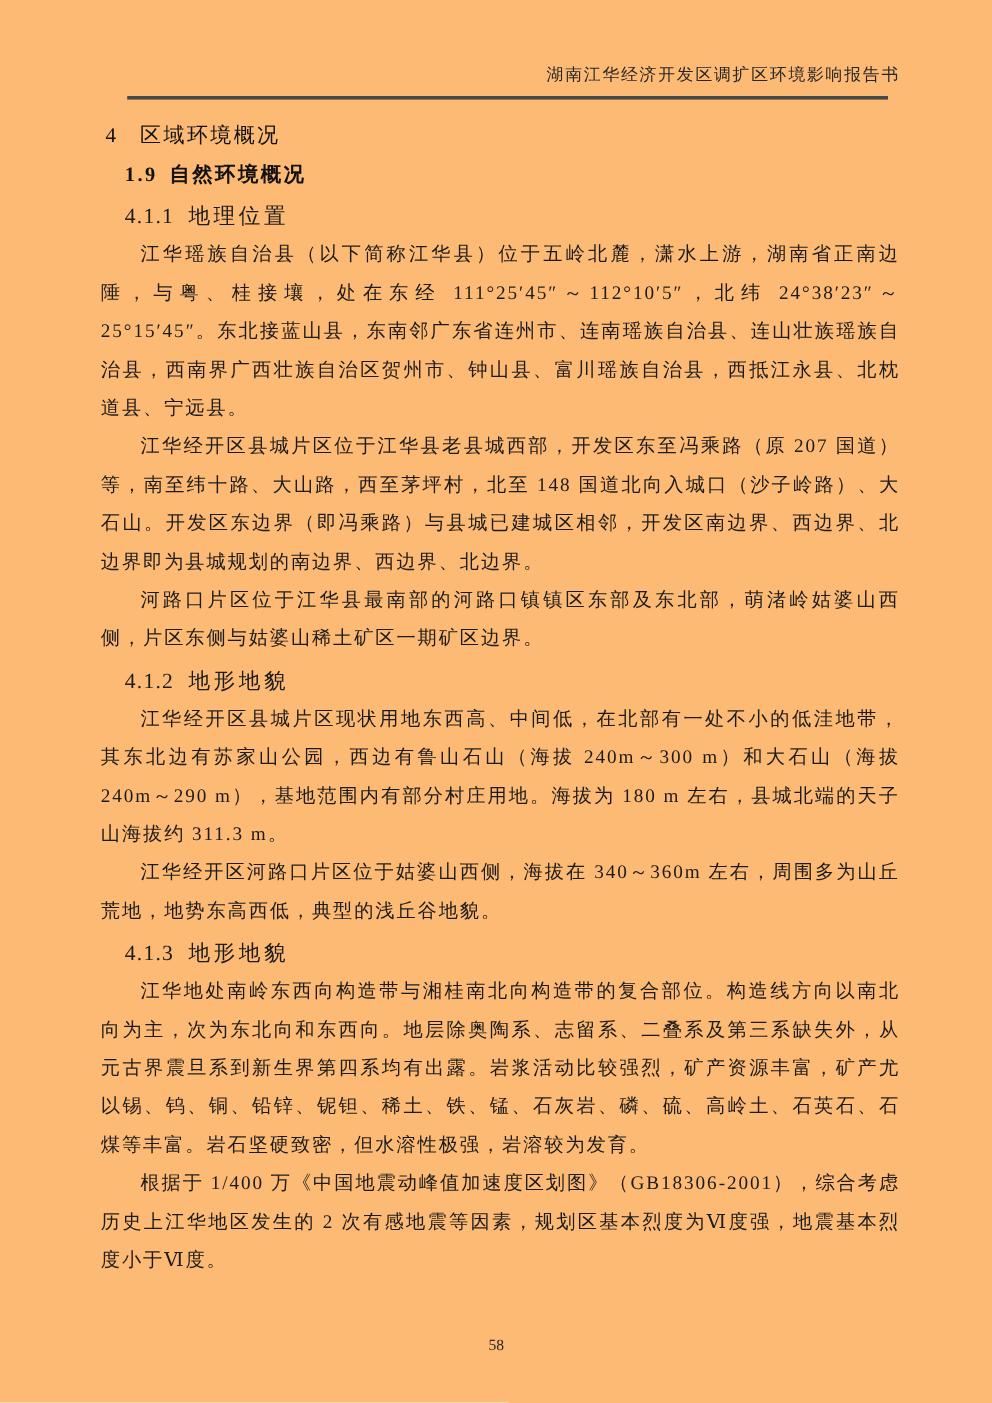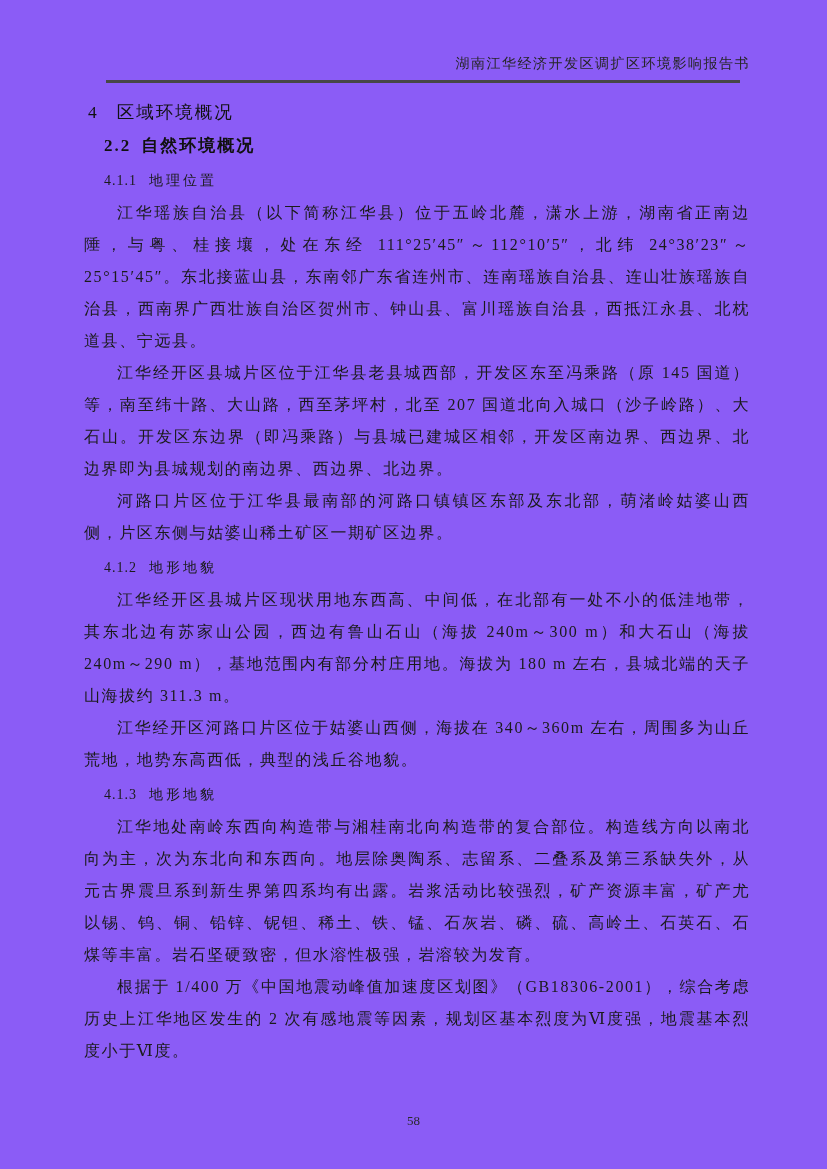--- a/index.html
+++ b/index.html
@@ -1,21 +1,21 @@
 <!DOCTYPE html>
 <html><head>
 <meta charset="utf-8">
 <style>
   html, body { margin: 0; padding: 0; background: #ffffff; }
   .page {
     position: relative;
     width: 827px;
     height: 1169px;
     margin: 0 auto;
-    background: #8b5cf6;
+    background: #fdba74;
     box-sizing: border-box;
     padding: 0 77px 0 84px;
     overflow: hidden;
     font-family: "Liberation Serif", "DejaVu Serif", serif;
     color: #1b1b1b;
   }
   .header {
     padding-top: 55px;
     text-align: right;
     font-size: 14px;
@@ -42,21 +42,21 @@
     margin: 0 0 0 20px;
     font-size: 17px;
     font-weight: bold;
     line-height: 33px;
     letter-spacing: 2px;
     color: #111;
   }
   .h2 .num { margin-right: 10px; }
   .h3 {
     margin: 2px 0 0 20px;
-    font-size: 14px;
+    font-size: 18px;
     font-weight: normal;
     line-height: 33px;
     letter-spacing: 3px;
   }
   .h3 .num { margin-right: 12px; letter-spacing: 1px; }
   .para {
     margin: 0;
     font-size: 16px;
     line-height: 32px;
     text-align: justify;
@@ -85,28 +85,28 @@
   </div>
   <div class="header-rule"></div>
 
   <div class="content">
 
     <div class="h1">
       <span class="num">4</span><span>区域环境概况</span>
     </div>
 
     <div class="h2">
-      <span class="num">2.2</span><span>自然环境概况</span>
+      <span class="num">1.9</span><span>自然环境概况</span>
     </div>
 
     <div class="h3">
       <span class="num">4.1.1</span><span>地理位置</span>
     </div>
     <p class="para">江华瑶族自治县（以下简称江华县）位于五岭北麓，潇水上游，湖南省正南边陲，与粤、桂接壤，处在东经 111°25′45″～112°10′5″，北纬 24°38′23″～25°15′45″。东北接蓝山县，东南邻广东省连州市、连南瑶族自治县、连山壮族瑶族自治县，西南界广西壮族自治区贺州市、钟山县、富川瑶族自治县，西抵江永县、北枕道县、宁远县。</p>
-    <p class="para">江华经开区县城片区位于江华县老县城西部，开发区东至冯乘路（原 145 国道）等，南至纬十路、大山路，西至茅坪村，北至 207 国道北向入城口（沙子岭路）、大石山。开发区东边界（即冯乘路）与县城已建城区相邻，开发区南边界、西边界、北边界即为县城规划的南边界、西边界、北边界。</p>
+    <p class="para">江华经开区县城片区位于江华县老县城西部，开发区东至冯乘路（原 207 国道）等，南至纬十路、大山路，西至茅坪村，北至 148 国道北向入城口（沙子岭路）、大石山。开发区东边界（即冯乘路）与县城已建城区相邻，开发区南边界、西边界、北边界即为县城规划的南边界、西边界、北边界。</p>
     <p class="para">河路口片区位于江华县最南部的河路口镇镇区东部及东北部，萌渚岭姑婆山西侧，片区东侧与姑婆山稀土矿区一期矿区边界。</p>
 
     <div class="h3">
       <span class="num">4.1.2</span><span>地形地貌</span>
     </div>
     <p class="para">江华经开区县城片区现状用地东西高、中间低，在北部有一处不小的低洼地带，其东北边有苏家山公园，西边有鲁山石山（海拔 240m～300 m）和大石山（海拔 240m～290 m），基地范围内有部分村庄用地。海拔为 180 m 左右，县城北端的天子山海拔约 311.3 m。</p>
     <p class="para">江华经开区河路口片区位于姑婆山西侧，海拔在 340～360m 左右，周围多为山丘荒地，地势东高西低，典型的浅丘谷地貌。</p>
 
     <div class="h3">
       <span class="num">4.1.3</span><span>地形地貌</span>

